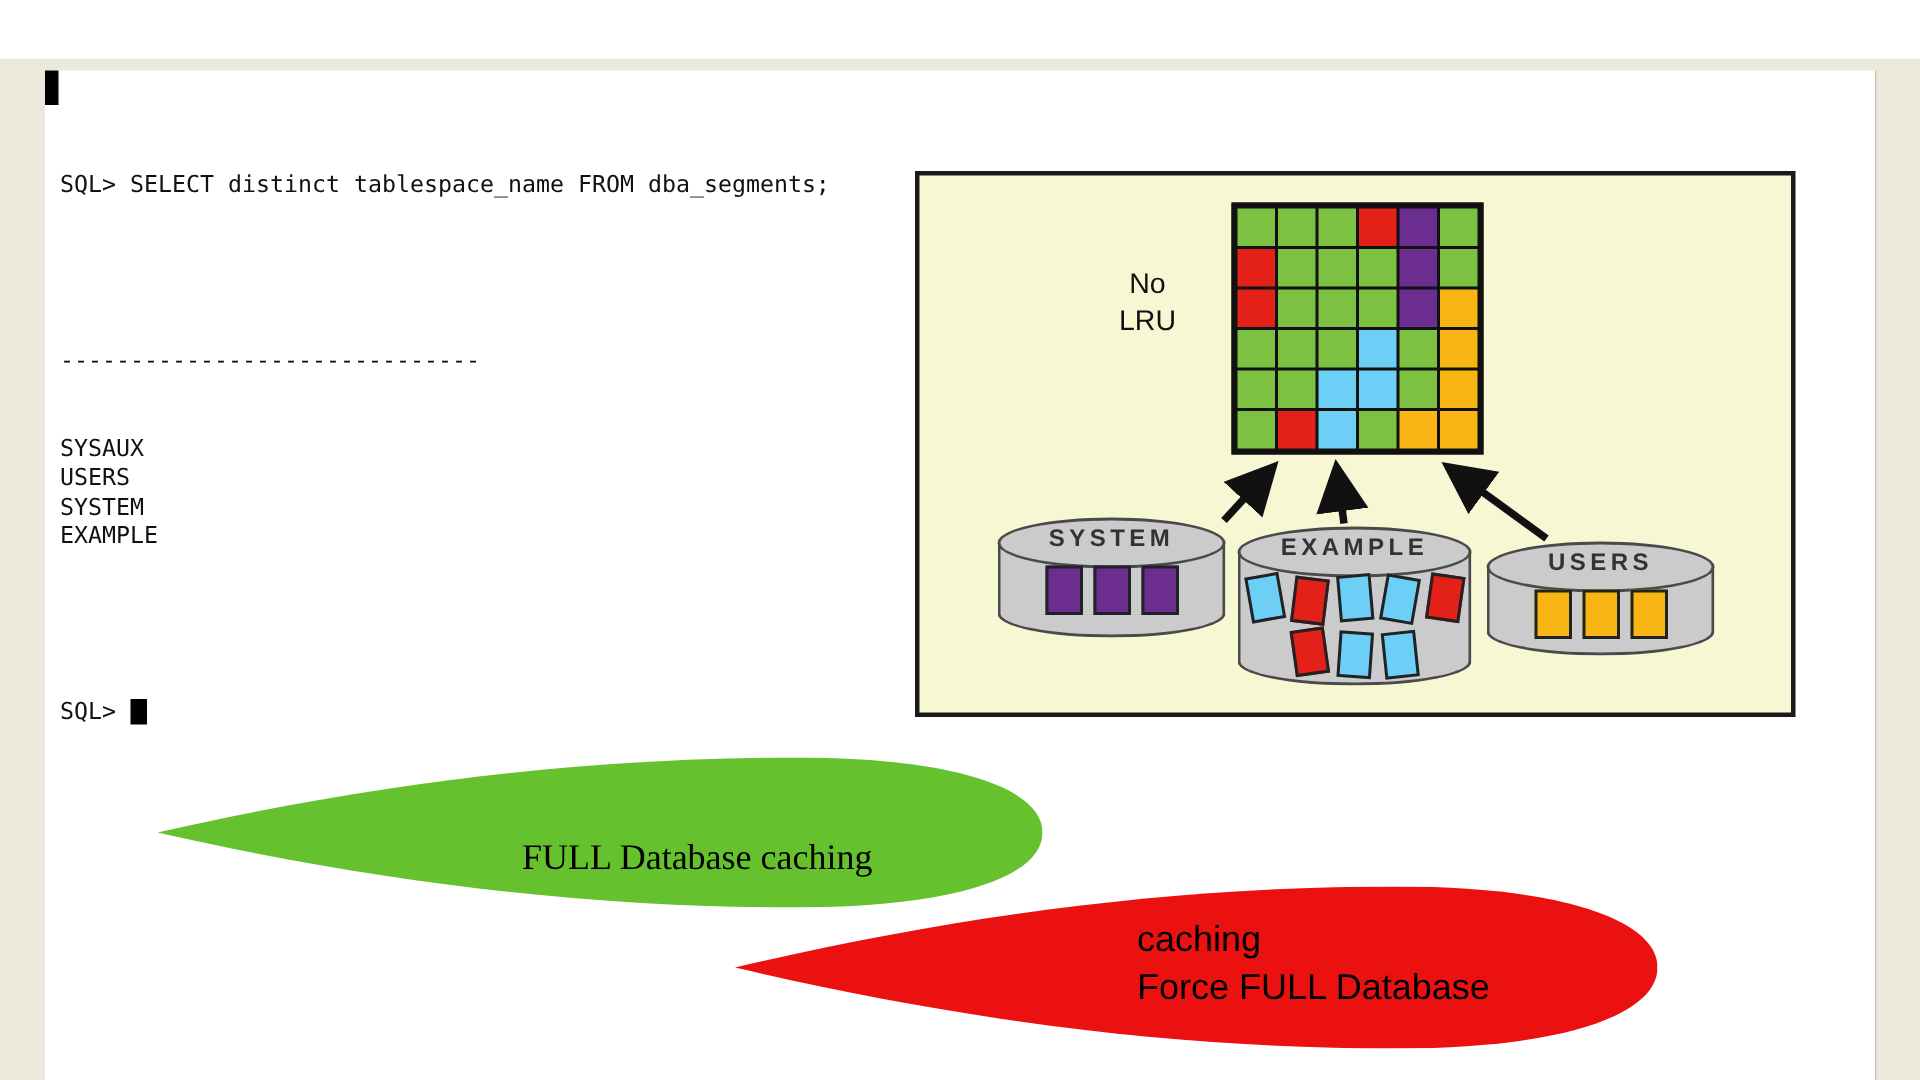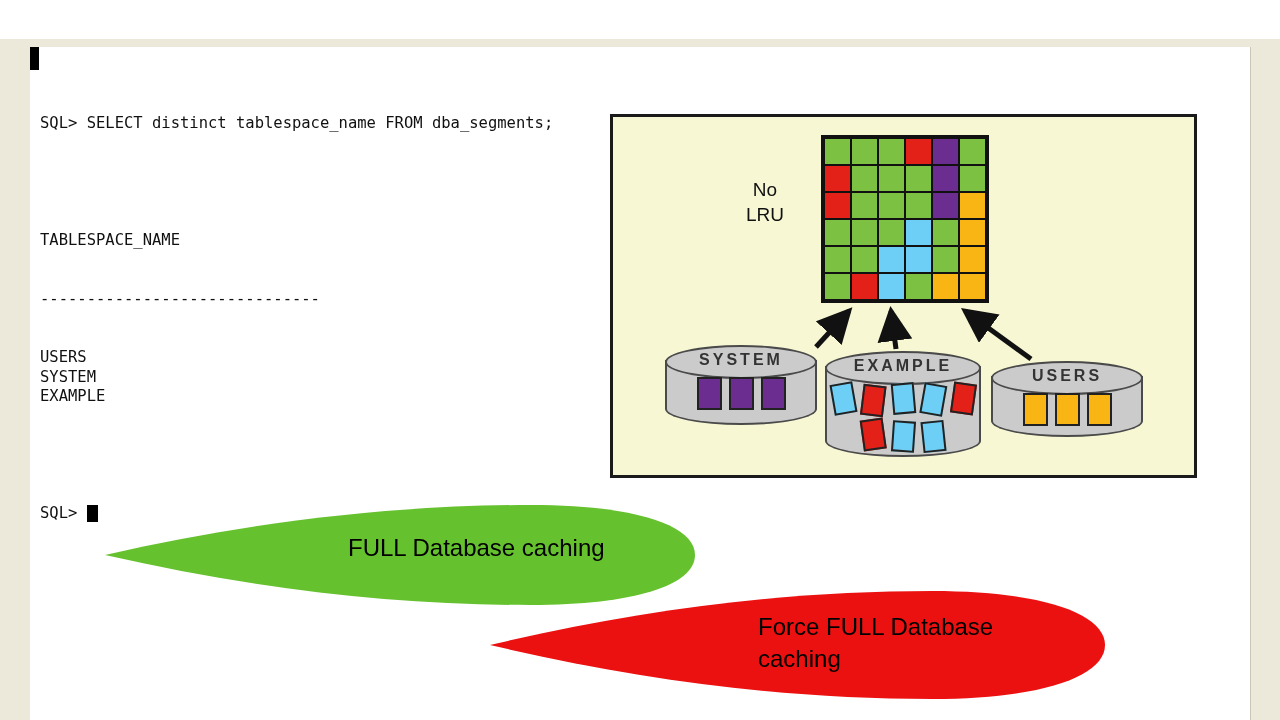--- a/index.html
+++ b/index.html
@@ -37,35 +37,34 @@
   .cyl-example .blk:nth-child(5){transform:rotate(8deg);}
   .cyl-example .blk:nth-child(6){transform:rotate(-8deg) translateY(-2px);}
   .cyl-example .blk:nth-child(7){transform:rotate(4deg);}
   .cyl-example .blk:nth-child(8){transform:rotate(-6deg);}
 
   
   .callout-svg{position:absolute;display:block;}
   .callout-green-svg{left:75px;top:458px;width:590px;height:100px;}
   .callout-red-svg{left:460px;top:544px;width:615px;height:108px;}
   .callout-text{position:absolute;font-size:24px;color:#000;}
-  .callout-green-text{left:318px;top:487px;}
+  .callout-green-text{left:318px;top:512px;font-family:Liberation Serif, serif;}
   .callout-red-text{left:728px;top:564px;line-height:32px;}
 </style>
 </head>
 <body>
 
 <div class="stage">
   <div class="canvas">
 
     <div class="terminal">
       <div class="tline">SQL&gt; SELECT distinct tablespace_name FROM dba_segments;</div>
       <div class="tline"></div>
-      <div class="tline">TABLESPACE_NAME</div>
       <div class="tline">------------------------------</div>
-      <div><div class="tline">USERS</div><div class="tline">SYSTEM</div><div class="tline">EXAMPLE</div></div>
+      <div><div class="tline">SYSAUX</div><div class="tline">USERS</div><div class="tline">SYSTEM</div><div class="tline">EXAMPLE</div></div>
       <div class="tline"></div>
       <div class="tline"><span>SQL&gt;</span><span class="cursor"></span></div>
     </div>
 
     <div class="diagram">
       <div class="no-lru">
         <div>No</div>
         <div>LRU</div>
       </div>
 
@@ -160,21 +159,21 @@
 
     <svg class="callout-svg callout-green-svg" viewBox="0 0 590 100">
       <path d="M0,50 C150,16 290,0 425,0 C530,0 590,20 590,50 C590,80 530,100 425,100 C290,100 150,84 0,50 Z" fill="#66c12f"></path>
     </svg>
     <div class="callout-text callout-green-text">FULL Database caching</div>
 
     <svg class="callout-svg callout-red-svg" viewBox="0 0 615 108">
       <path d="M0,54 C158,17 300,0 442,0 C550,0 615,22 615,54 C615,86 550,108 442,108 C300,108 158,91 0,54 Z" fill="#ec1111"></path>
     </svg>
     <div class="callout-text callout-red-text">
+      <div>caching</div>
       <div>Force FULL Database</div>
-      <div>caching</div>
     </div>
 
   </div>
 
   <div class="accent-bar"></div>
   <div class="bottom-bar"></div>
 </div>
 
 </body></html>

